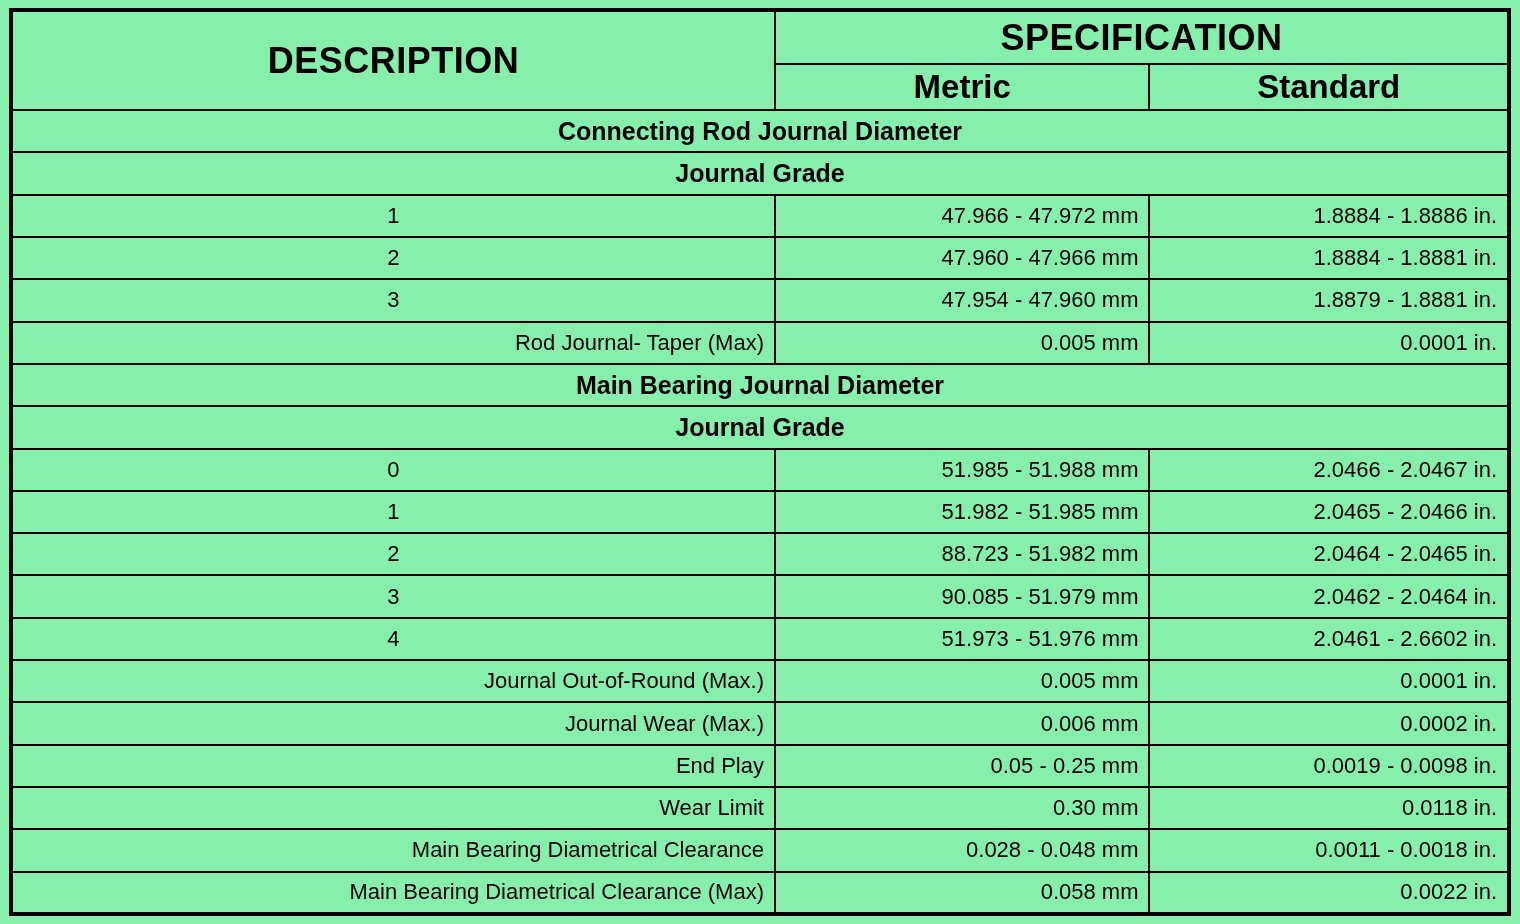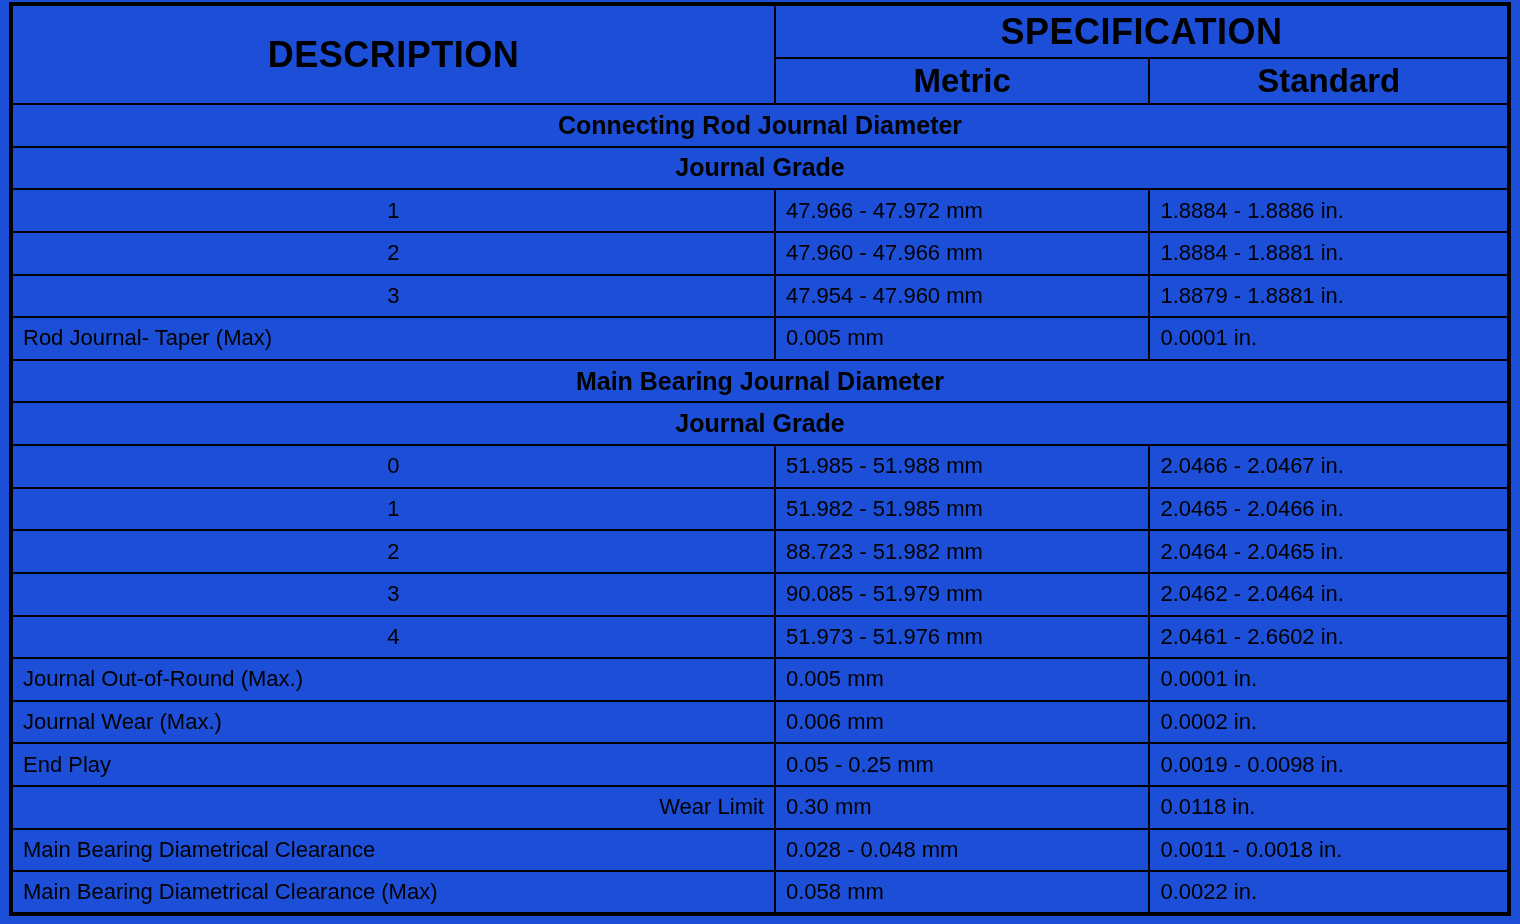--- a/index.html
+++ b/index.html
@@ -4,22 +4,22 @@
 <style>
   html, body {
     margin: 0;
     padding: 0;
     background: #ffffff;
   }
   .page {
     width: 1520px;
     height: 924px;
     box-sizing: border-box;
-    padding: 2px 9px 8px 9px;
-    background: #1d4ed8;
+    padding: 8px 9px 8px 9px;
+    background: #86efac;
     font-family: "Liberation Sans", sans-serif;
   }
   table.spec-table {
     width: 100%;
     height: 100%;
     border-collapse: collapse;
     table-layout: fixed;
     border: 4px solid #000;
     color: #000;
   }
@@ -46,23 +46,23 @@
   }
   td.section-cell {
     font-size: 25px;
     font-weight: bold;
     text-align: center;
   }
   td.desc-cell, td.val-cell {
     font-size: 22px;
     font-weight: normal;
   }
-  td.val-cell { text-align: left; }
+  td.val-cell { text-align: right; }
   td.align-center { text-align: center; }
-  td.align-left   { text-align: left; }
+  td.align-left   { text-align: right; }
   td.align-right  { text-align: right; padding-right: 14px; }
   tbody tr { height: 42px; }
 </style>
 </head>
 <body>
 
 <div class="page">
   <table class="spec-table">
     <colgroup>
       <col style="width:51%">

